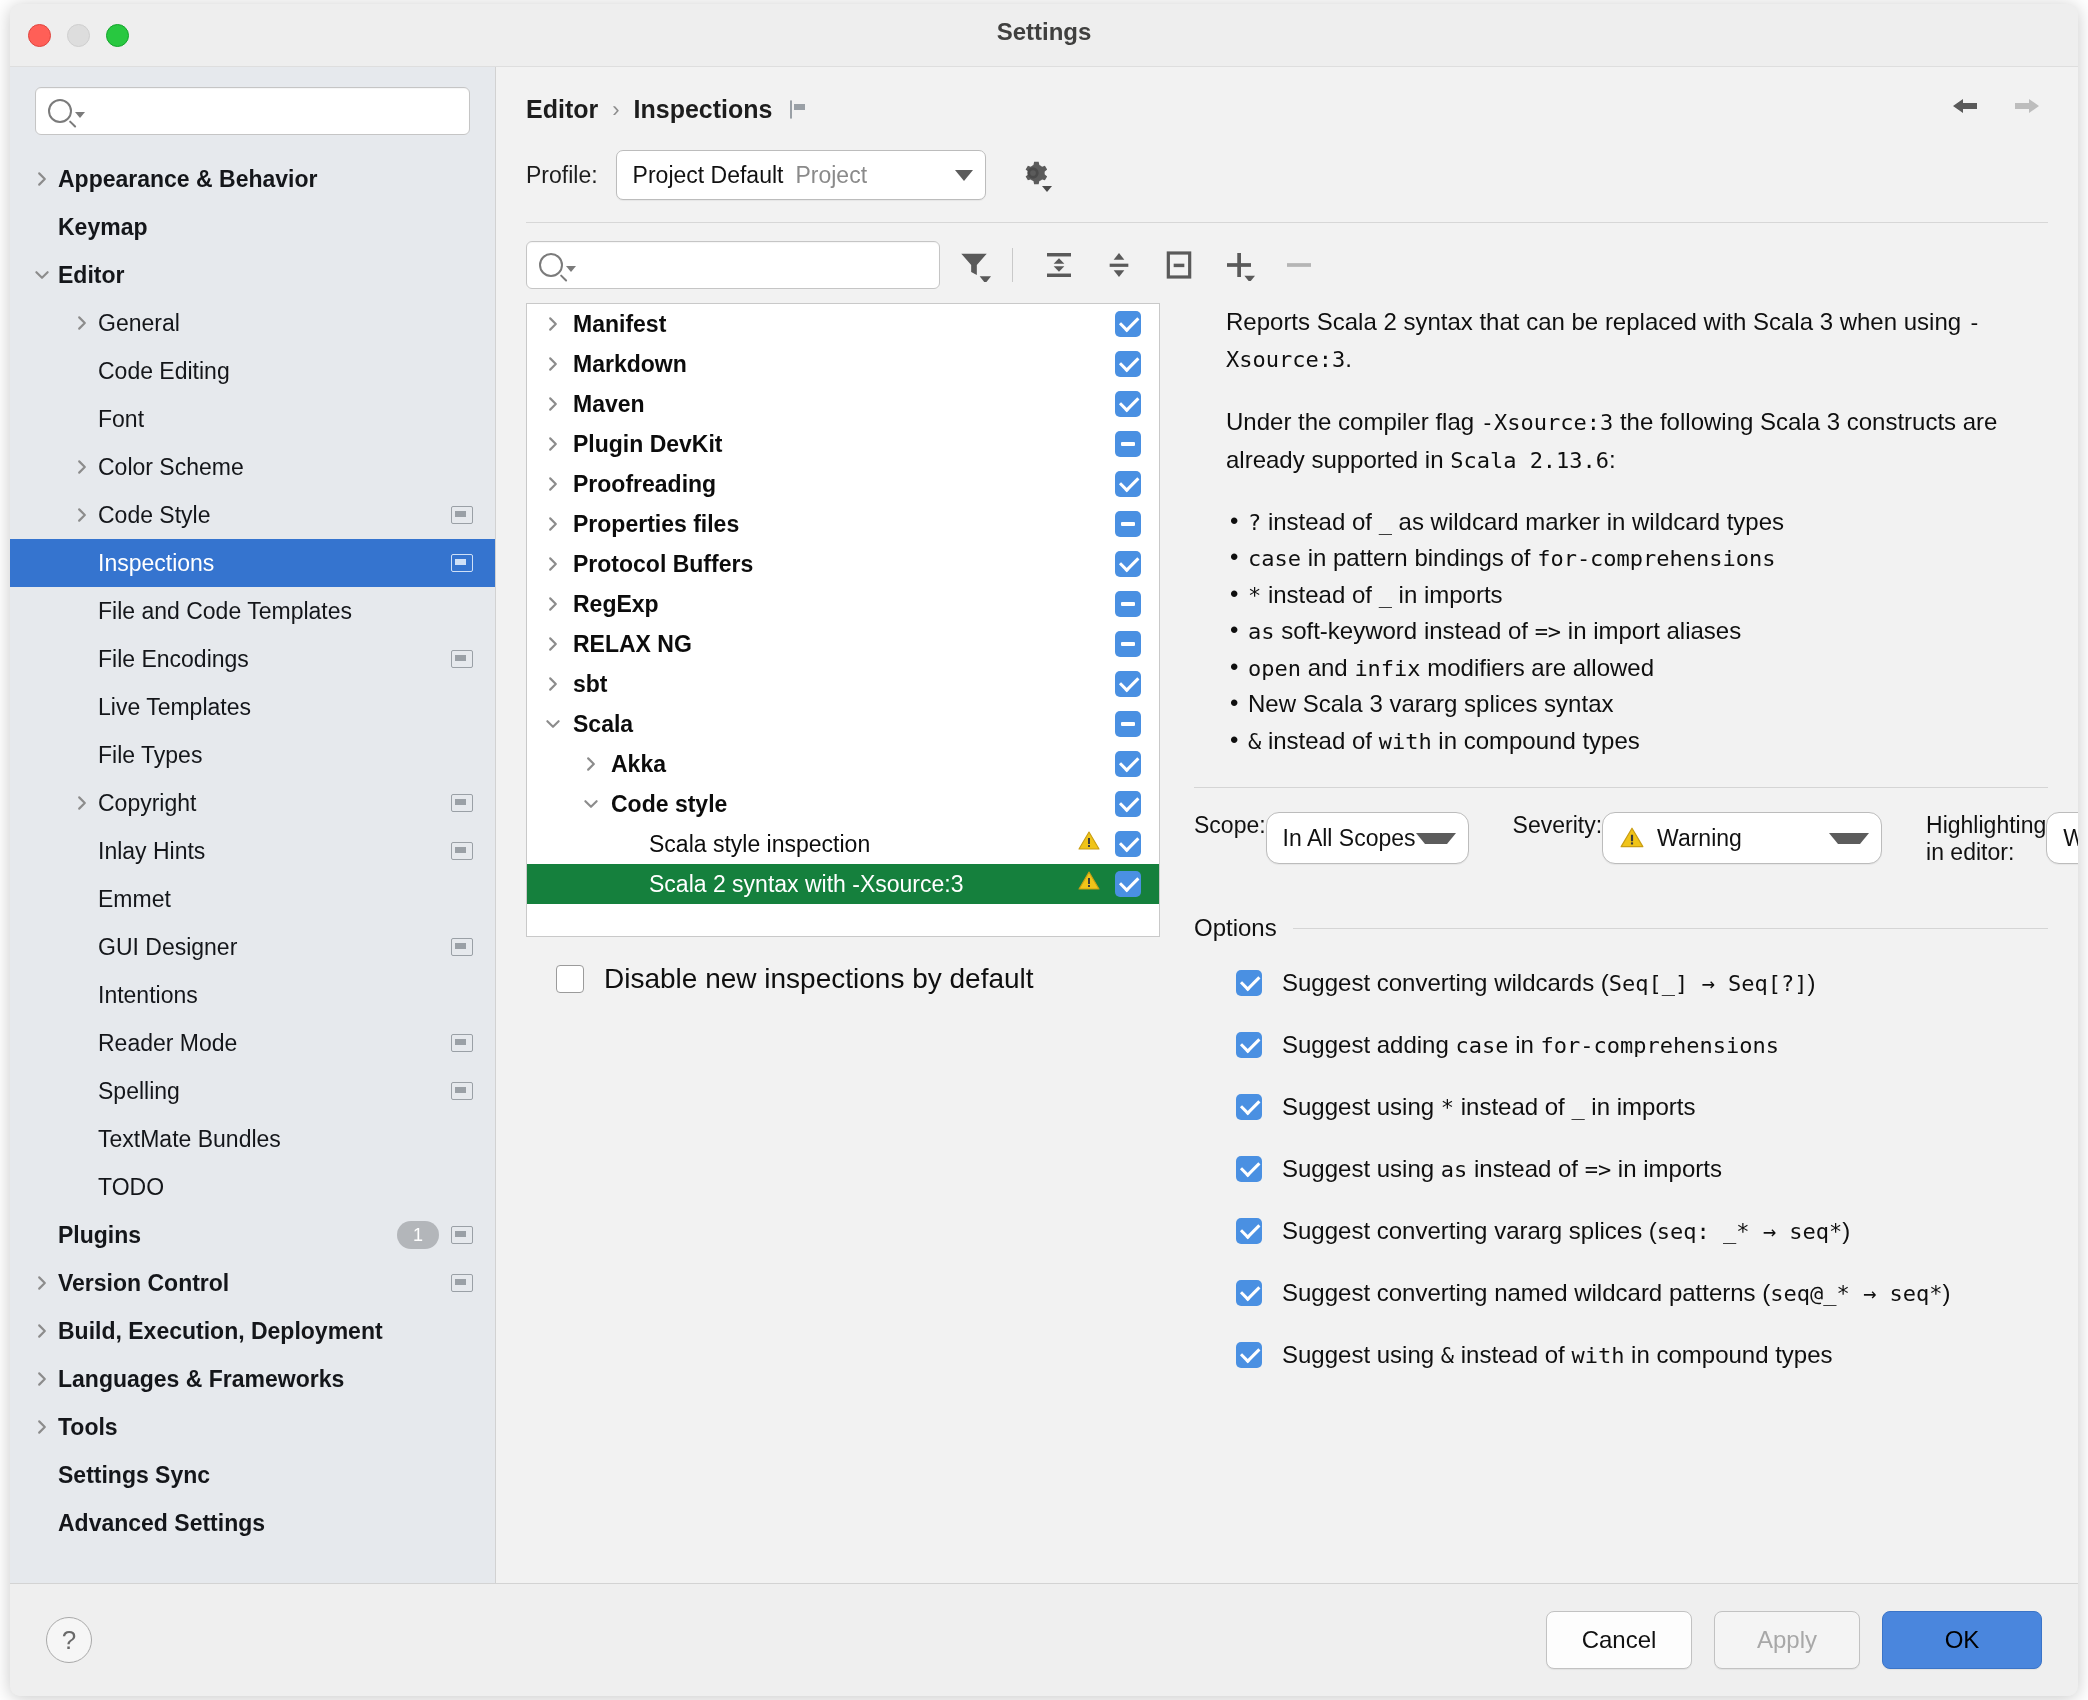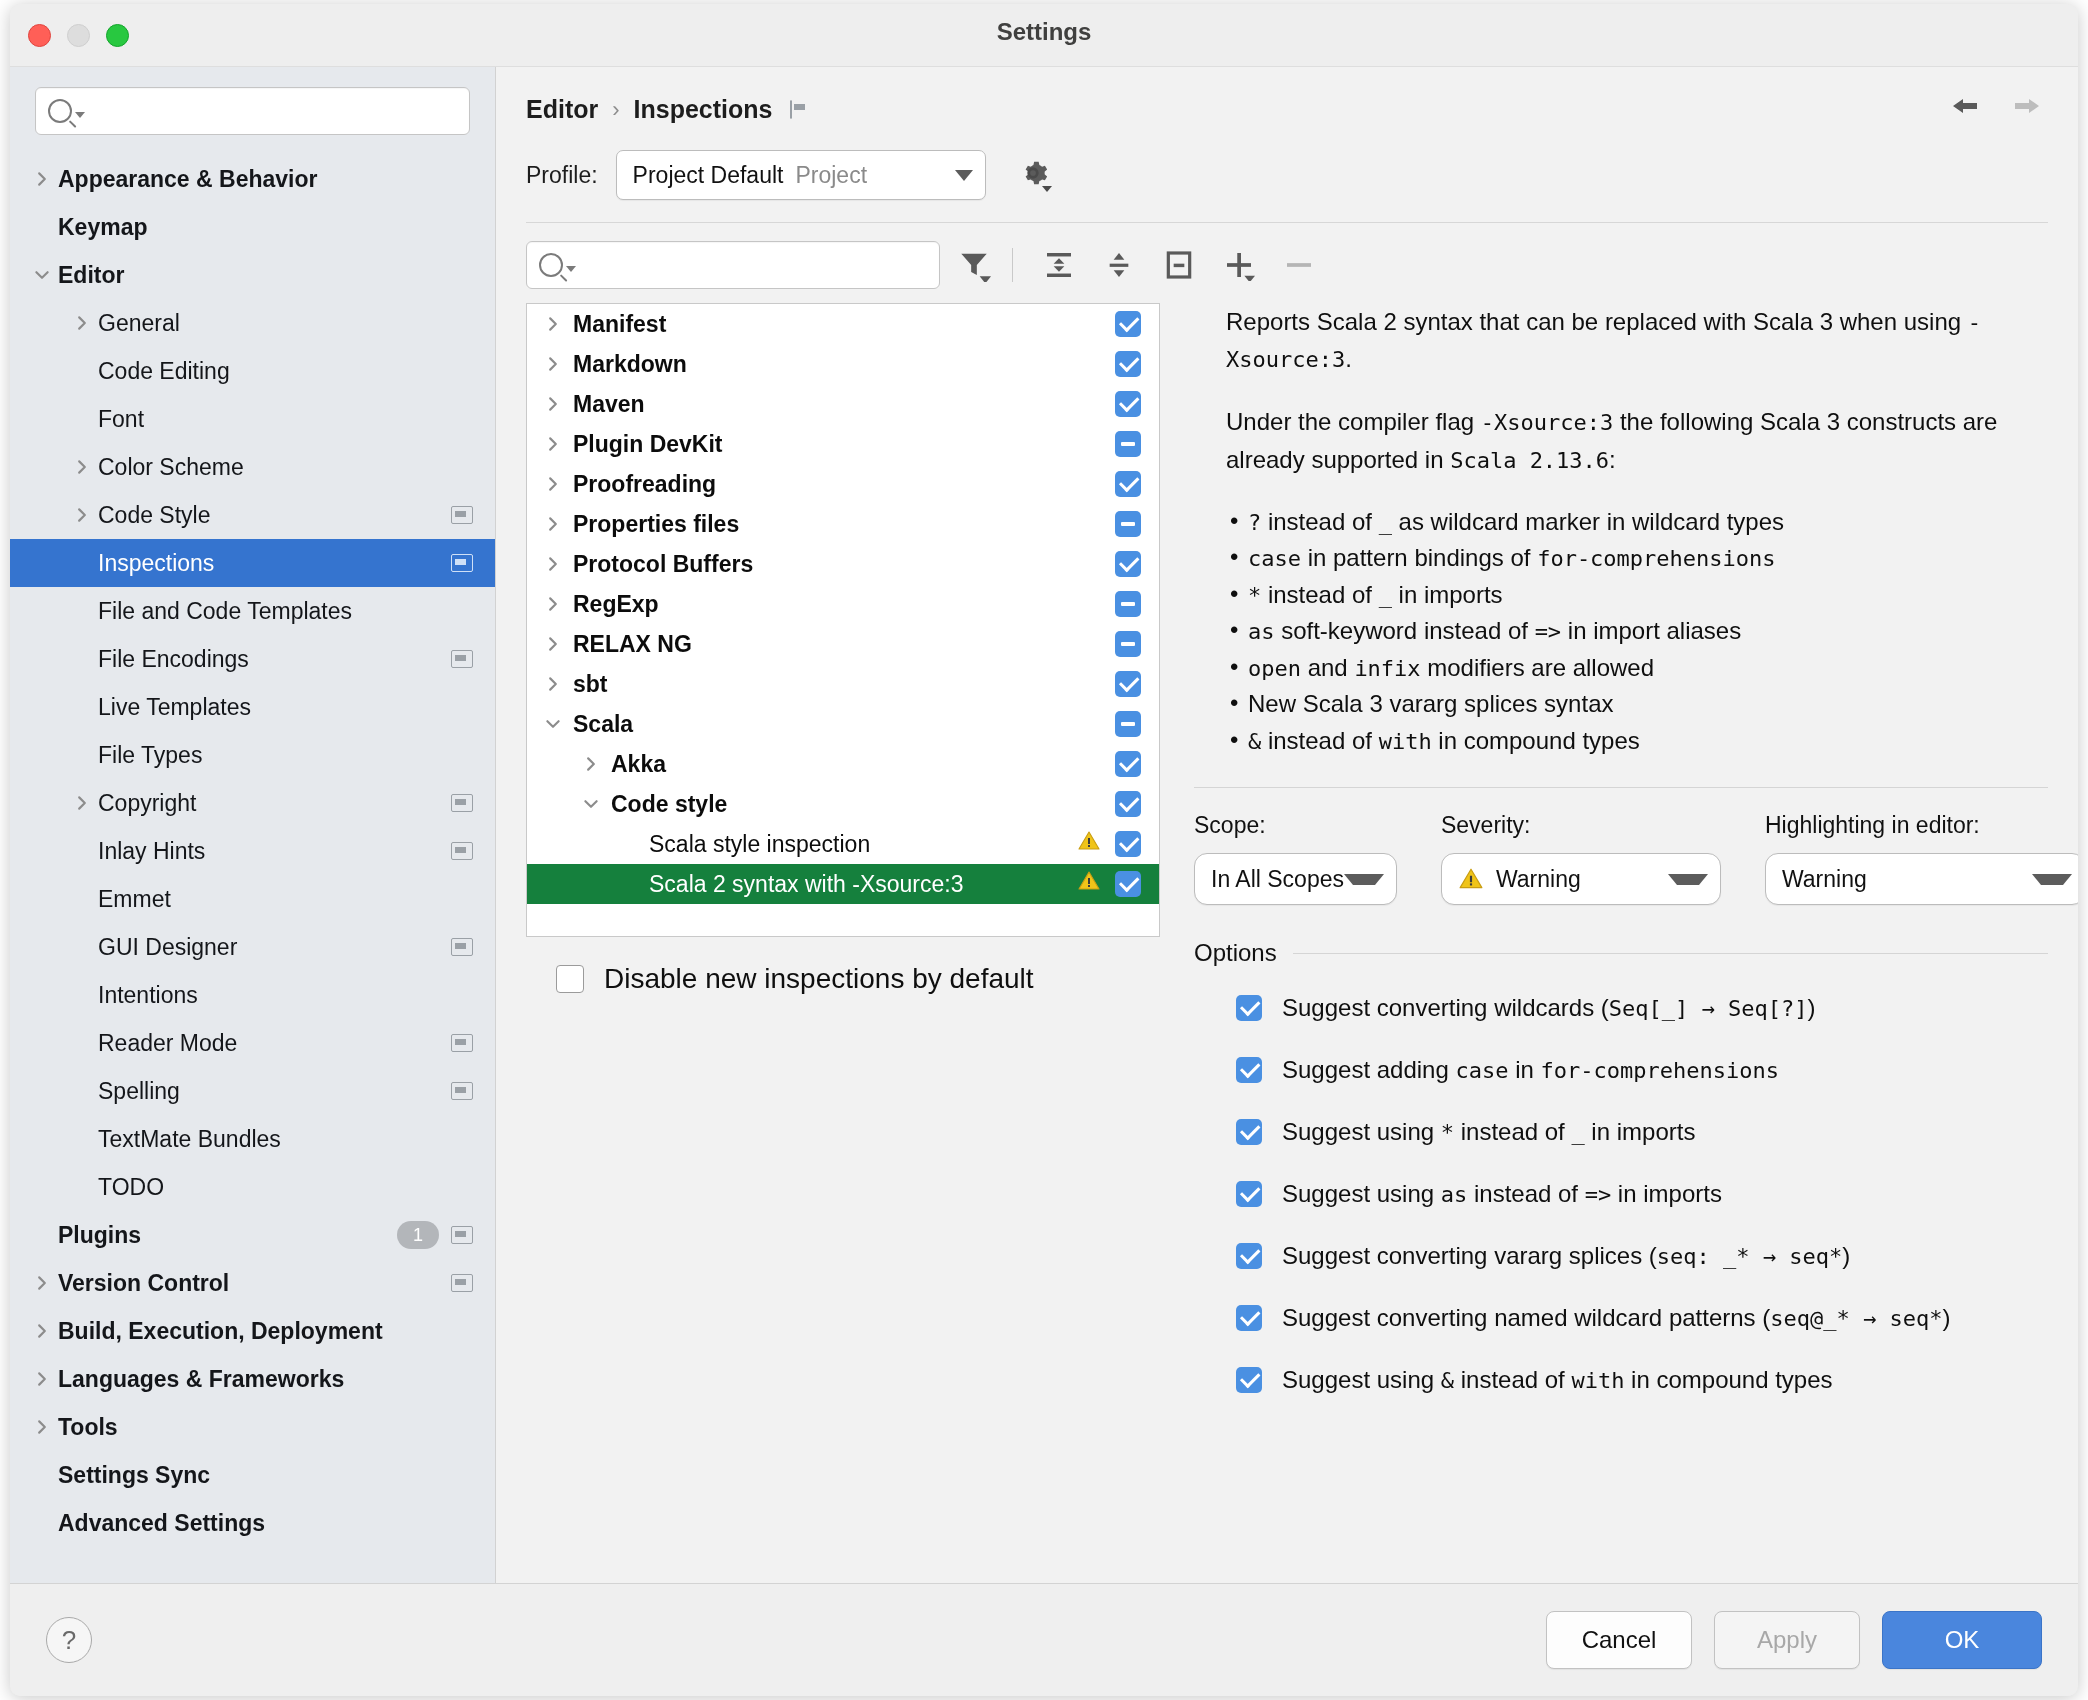--- a/index.html
+++ b/index.html
@@ -194,21 +194,21 @@
   .desc-text { font-size: 24px; color: #0f0f0f; line-height: 1.55; margin-left: 32px; }
   .desc-text p { margin: 0 0 26px 0; }
   .mono { font-family: "DejaVu Sans Mono", "Liberation Mono", monospace; font-size: 22px; }
   .bullets { margin: 0; padding: 0; list-style: none; }
   .bullets li { font-size: 24px; color: #0f0f0f; line-height: 1.52; padding-left: 22px; position: relative; }
   .bullets li::before {
     content: "•"; position: absolute; left: 4px; top: -1px; font-size: 24px;
   }
   .desc-sep { height: 1px; background: #d5d5d5; margin: 28px 0 24px 0; }
   .selectors { display: flex; gap: 44px; }
-  .sel-group { display: flex; flex-direction: column; }
+  .sel-group { display: flex; }
   .sel-label { font-size: 23px; color: #111; margin-bottom: 14px; }
   .sel-combo {
     height: 50px; background: #fff; border: 1px solid #bcbcbc;
     border-radius: 13px; display: flex; align-items: center;
     padding: 0 12px 0 16px; box-shadow: 0 1px 1px rgba(0,0,0,.05);
   }
   .sel-combo .txt { font-size: 23px; color: #111; white-space: nowrap; }
   .sel-combo .caret2 {
     margin-left: auto; padding-left: 22px; width: 0; height: 0;
     border-left: 9px solid transparent; border-right: 9px solid transparent;
@@ -250,21 +250,21 @@
   }
   .btns { margin-left: auto; display: flex; gap: 22px; align-items: center; }
   .btn {
     height: 56px; min-width: 144px; border-radius: 8px;
     display: flex; align-items: center; justify-content: center;
     font-size: 24px; border: 1px solid #c2c2c2; background: #fdfdfd;
     color: #111; box-shadow: 0 1px 1px rgba(0,0,0,.06);
   }
   .btn.disabled { color: #a8a8a8; background: #f4f4f4; }
   .btn.primary {
-    background: #4a86dd; border-color: #3a74c8; color: #ffffff;
+    background: #4a86dd; border-color: #3a74c8; color: #000000;
     min-width: 158px;
   }
 </style>
 </head>
 <body>
 
 <div class="window">
 
   <div class="titlebar">
     <div class="traffic">

